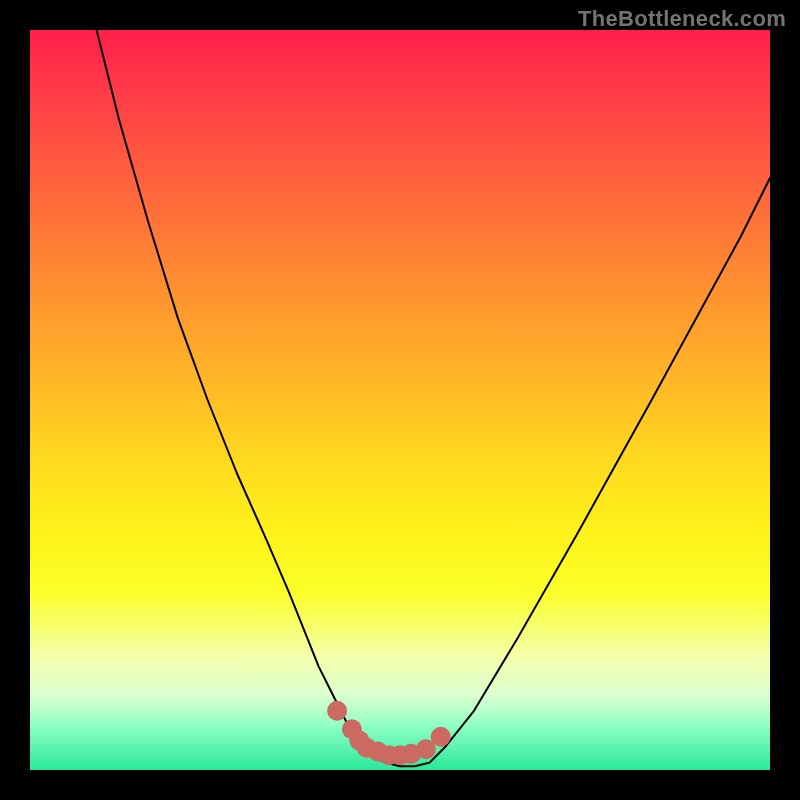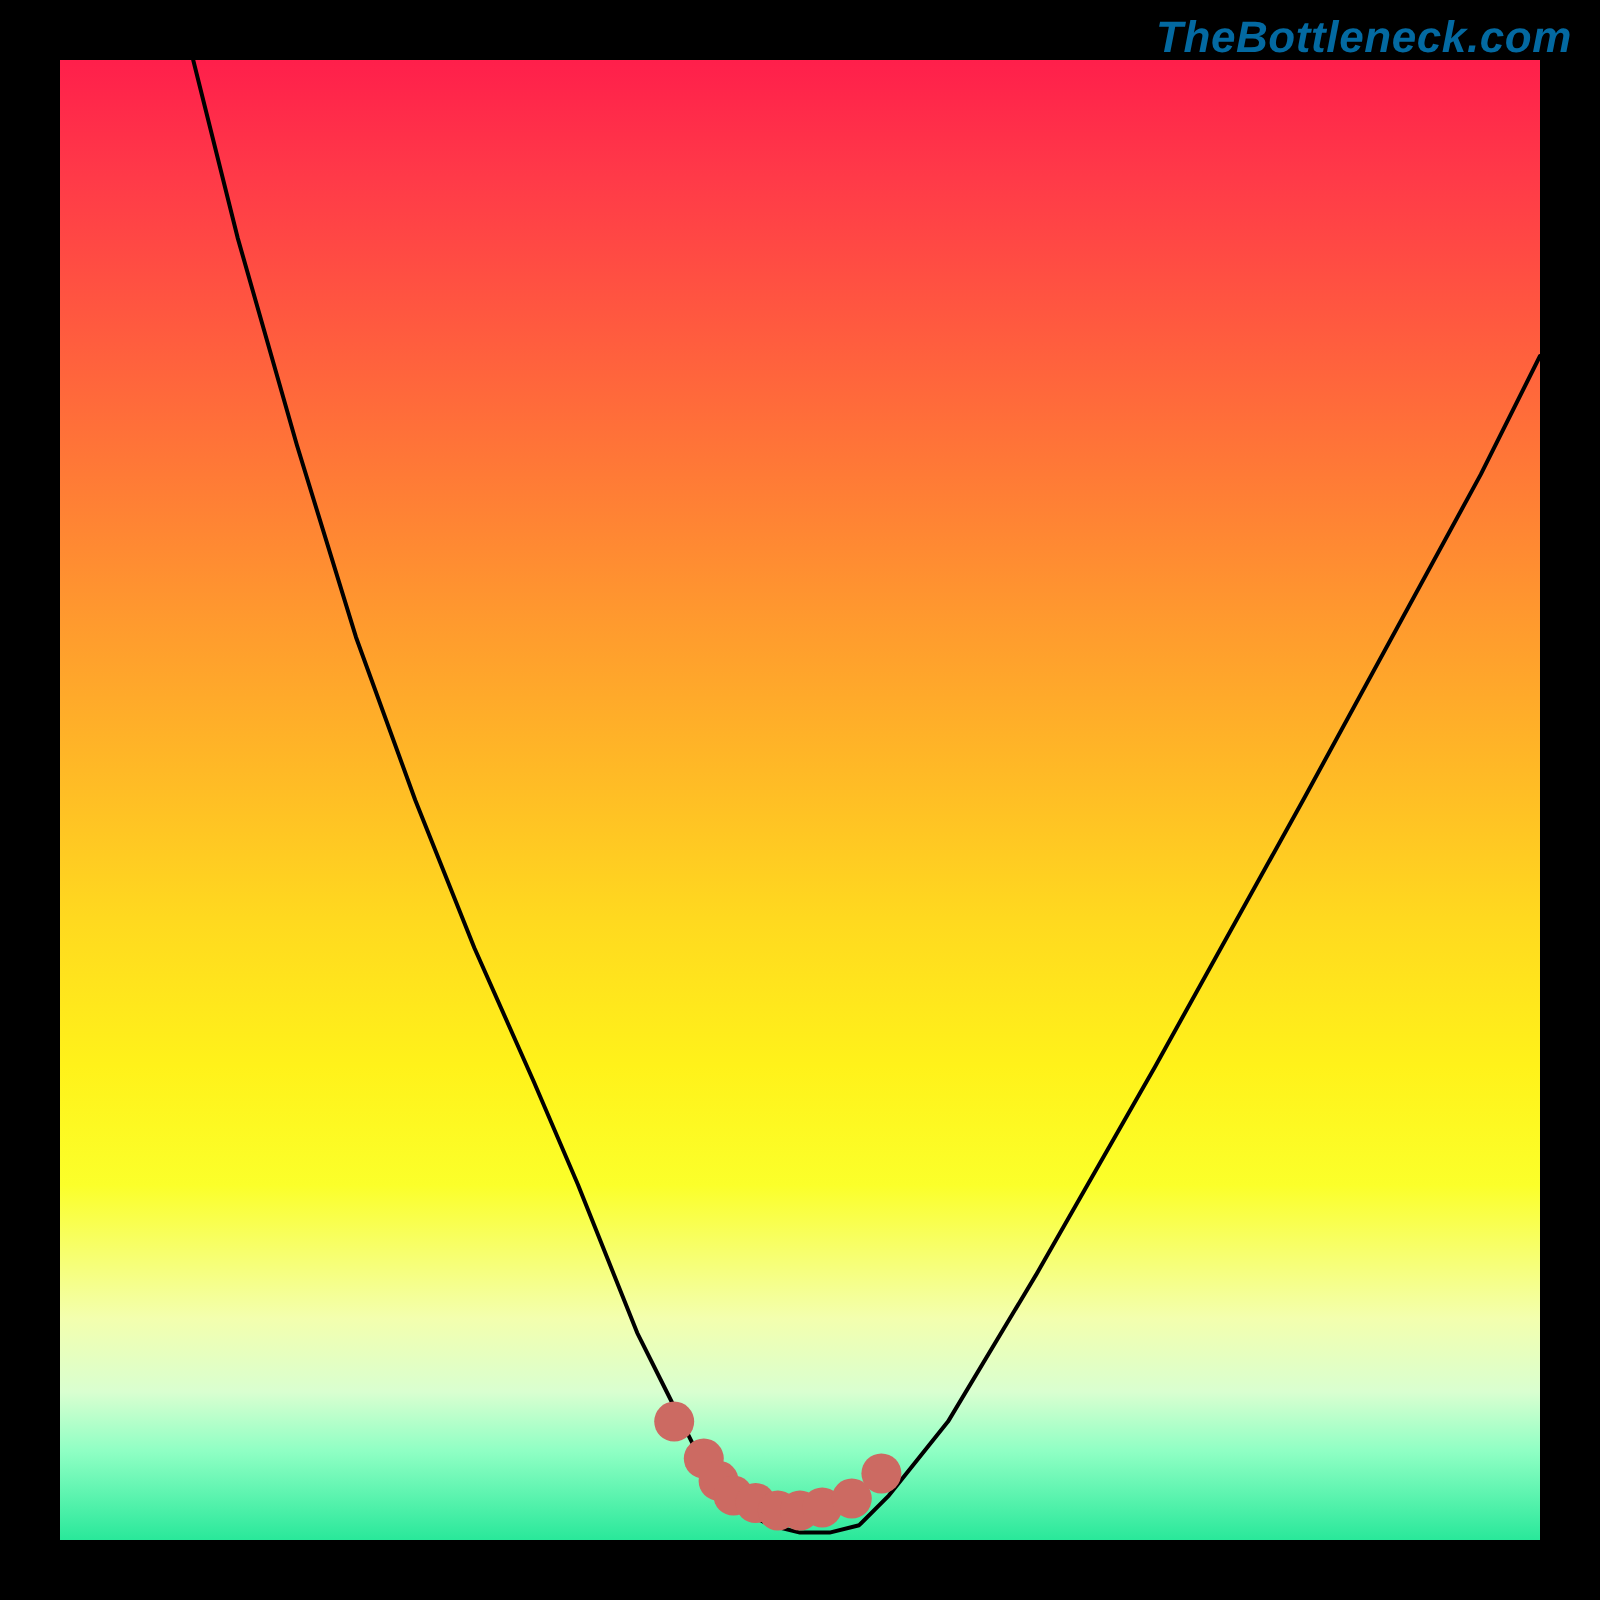--- a/index.html
+++ b/index.html
@@ -14,26 +14,25 @@
   .stage {
     position: relative;
     width: 800px;
     height: 800px;
     background: #000;
   }
   .watermark {
     position: absolute;
     top: 6px;
     right: 14px;
-    color: #0369a1;
+    color: #737373;
     font-size: 22px;
     font-weight: 600;
     letter-spacing: 0.3px;
     z-index: 10;
-    font-style: italic;
   }
   .plot {
     position: absolute;
     left: 30px;
     top: 30px;
     width: 740px;
     height: 740px;
     background: linear-gradient(to bottom,
       #ff1f4b 0%,
       #ff3a48 8%,

